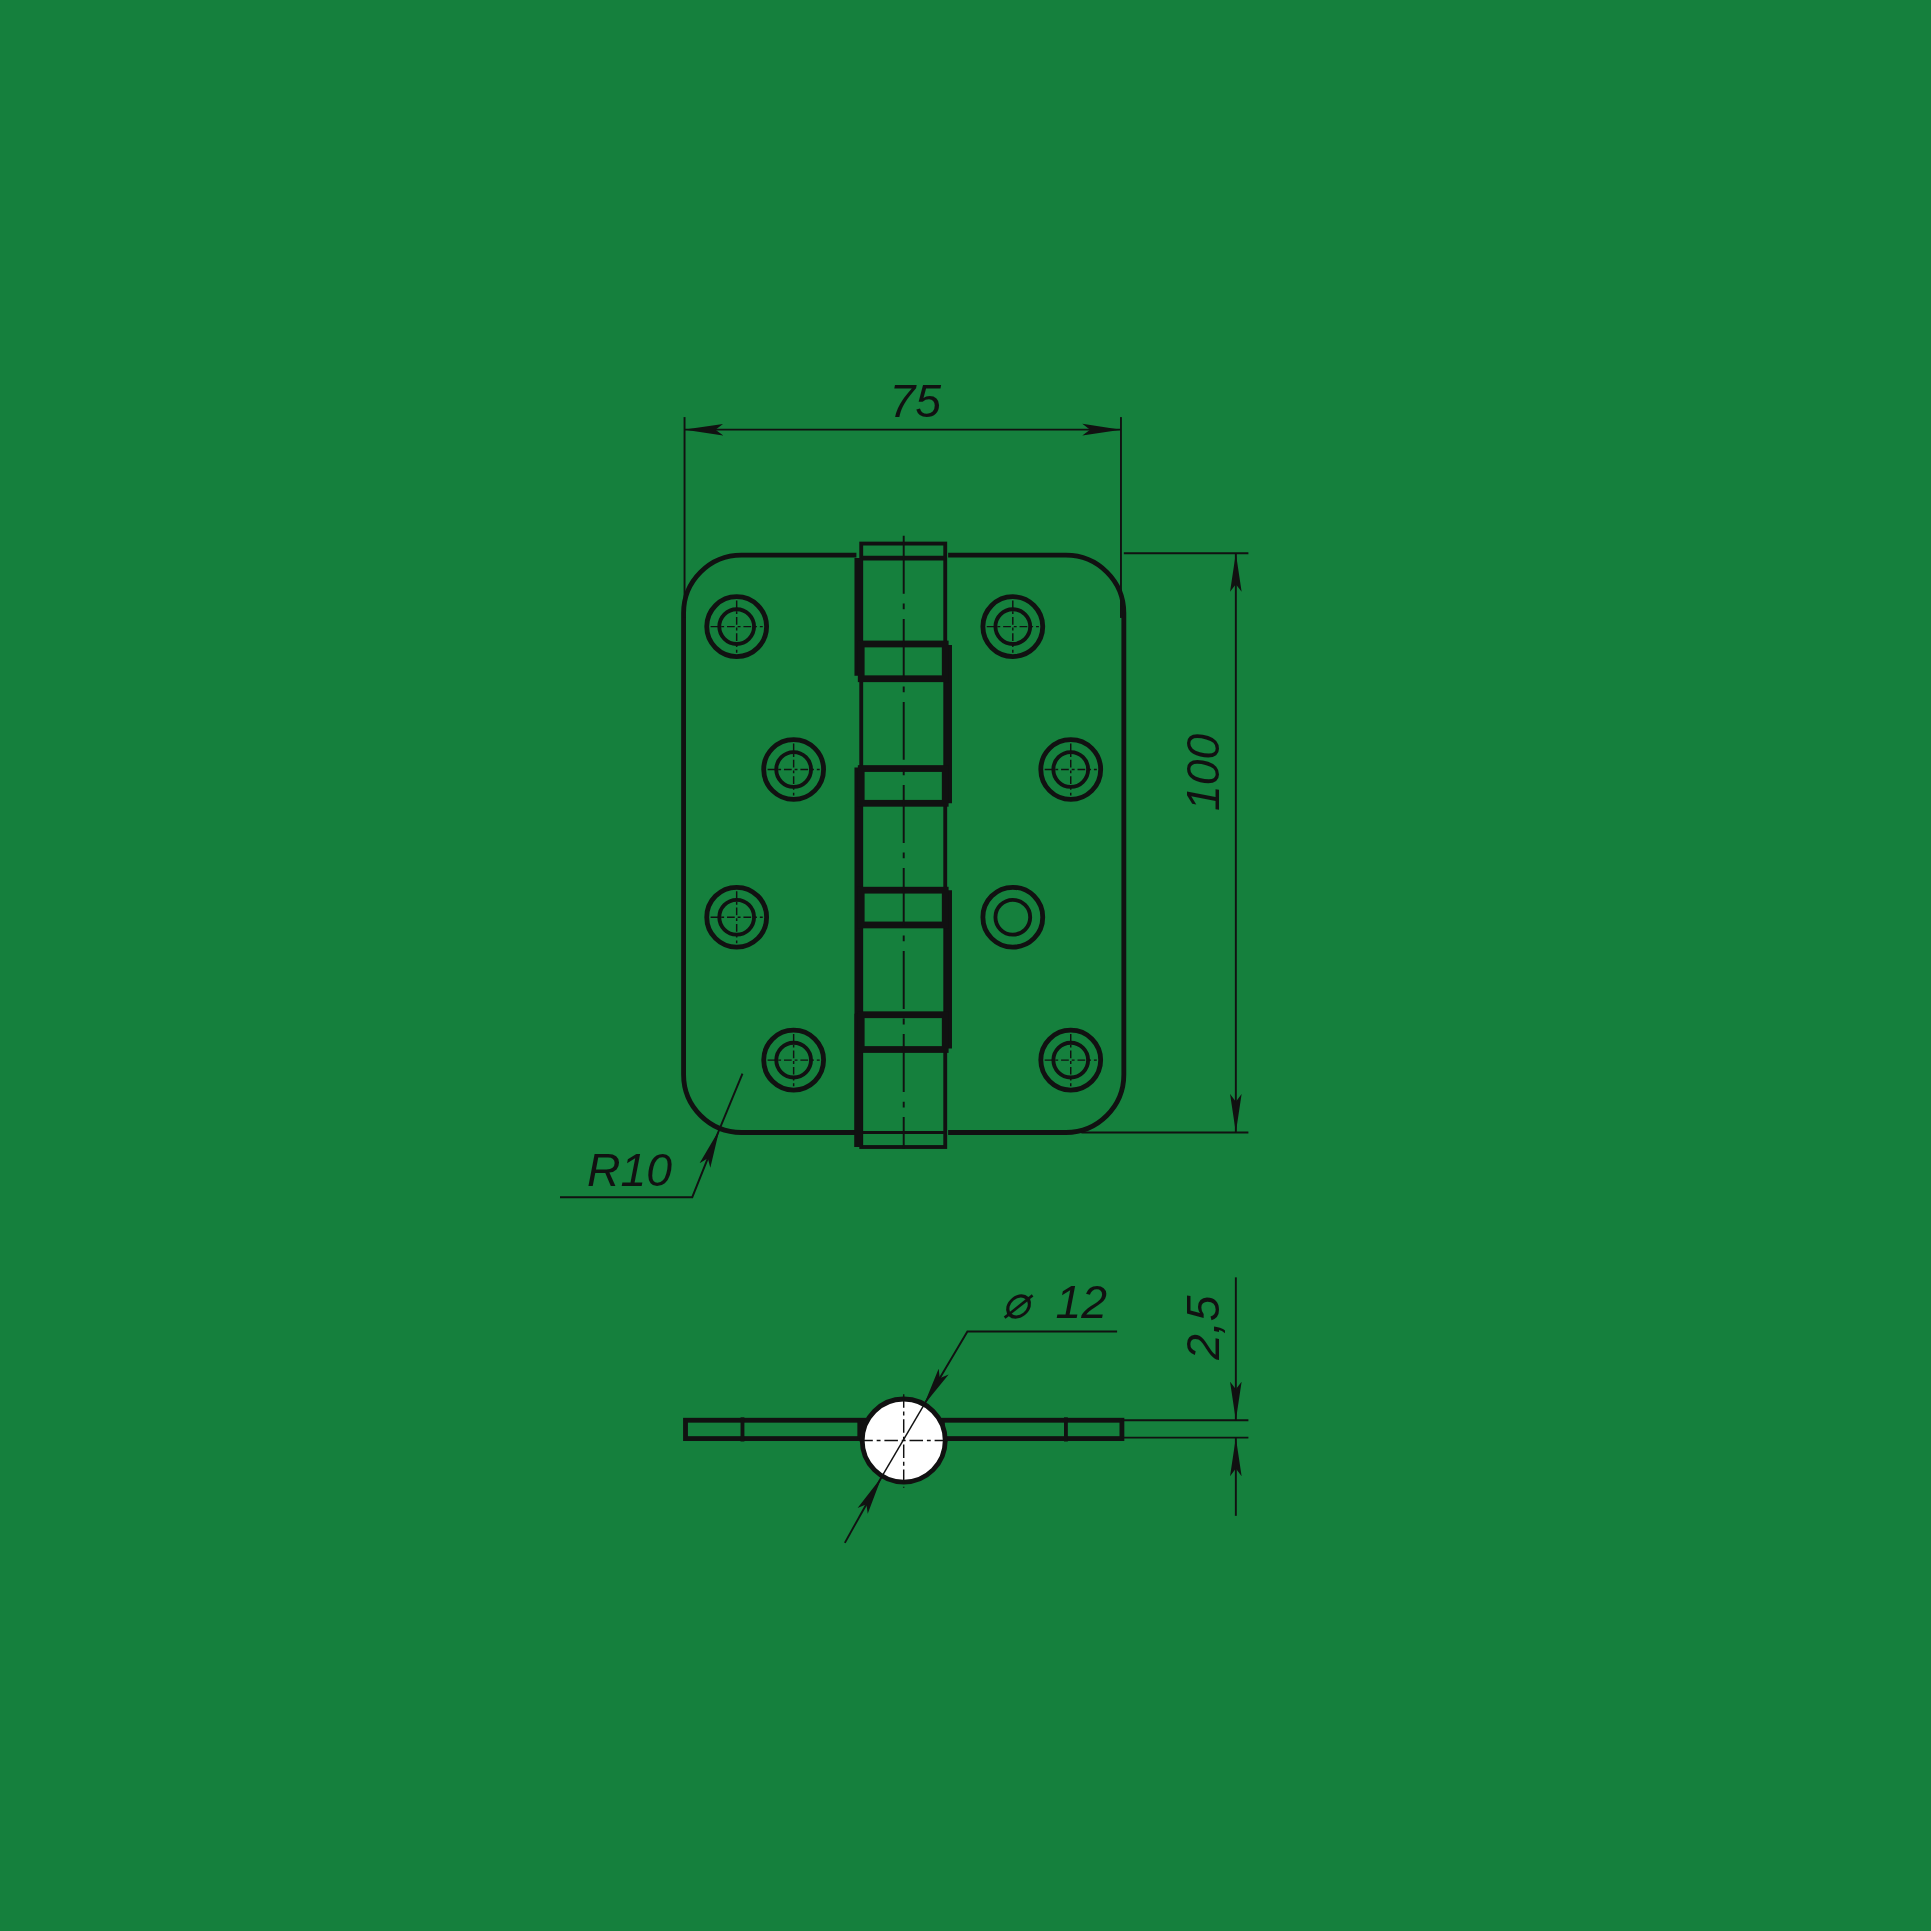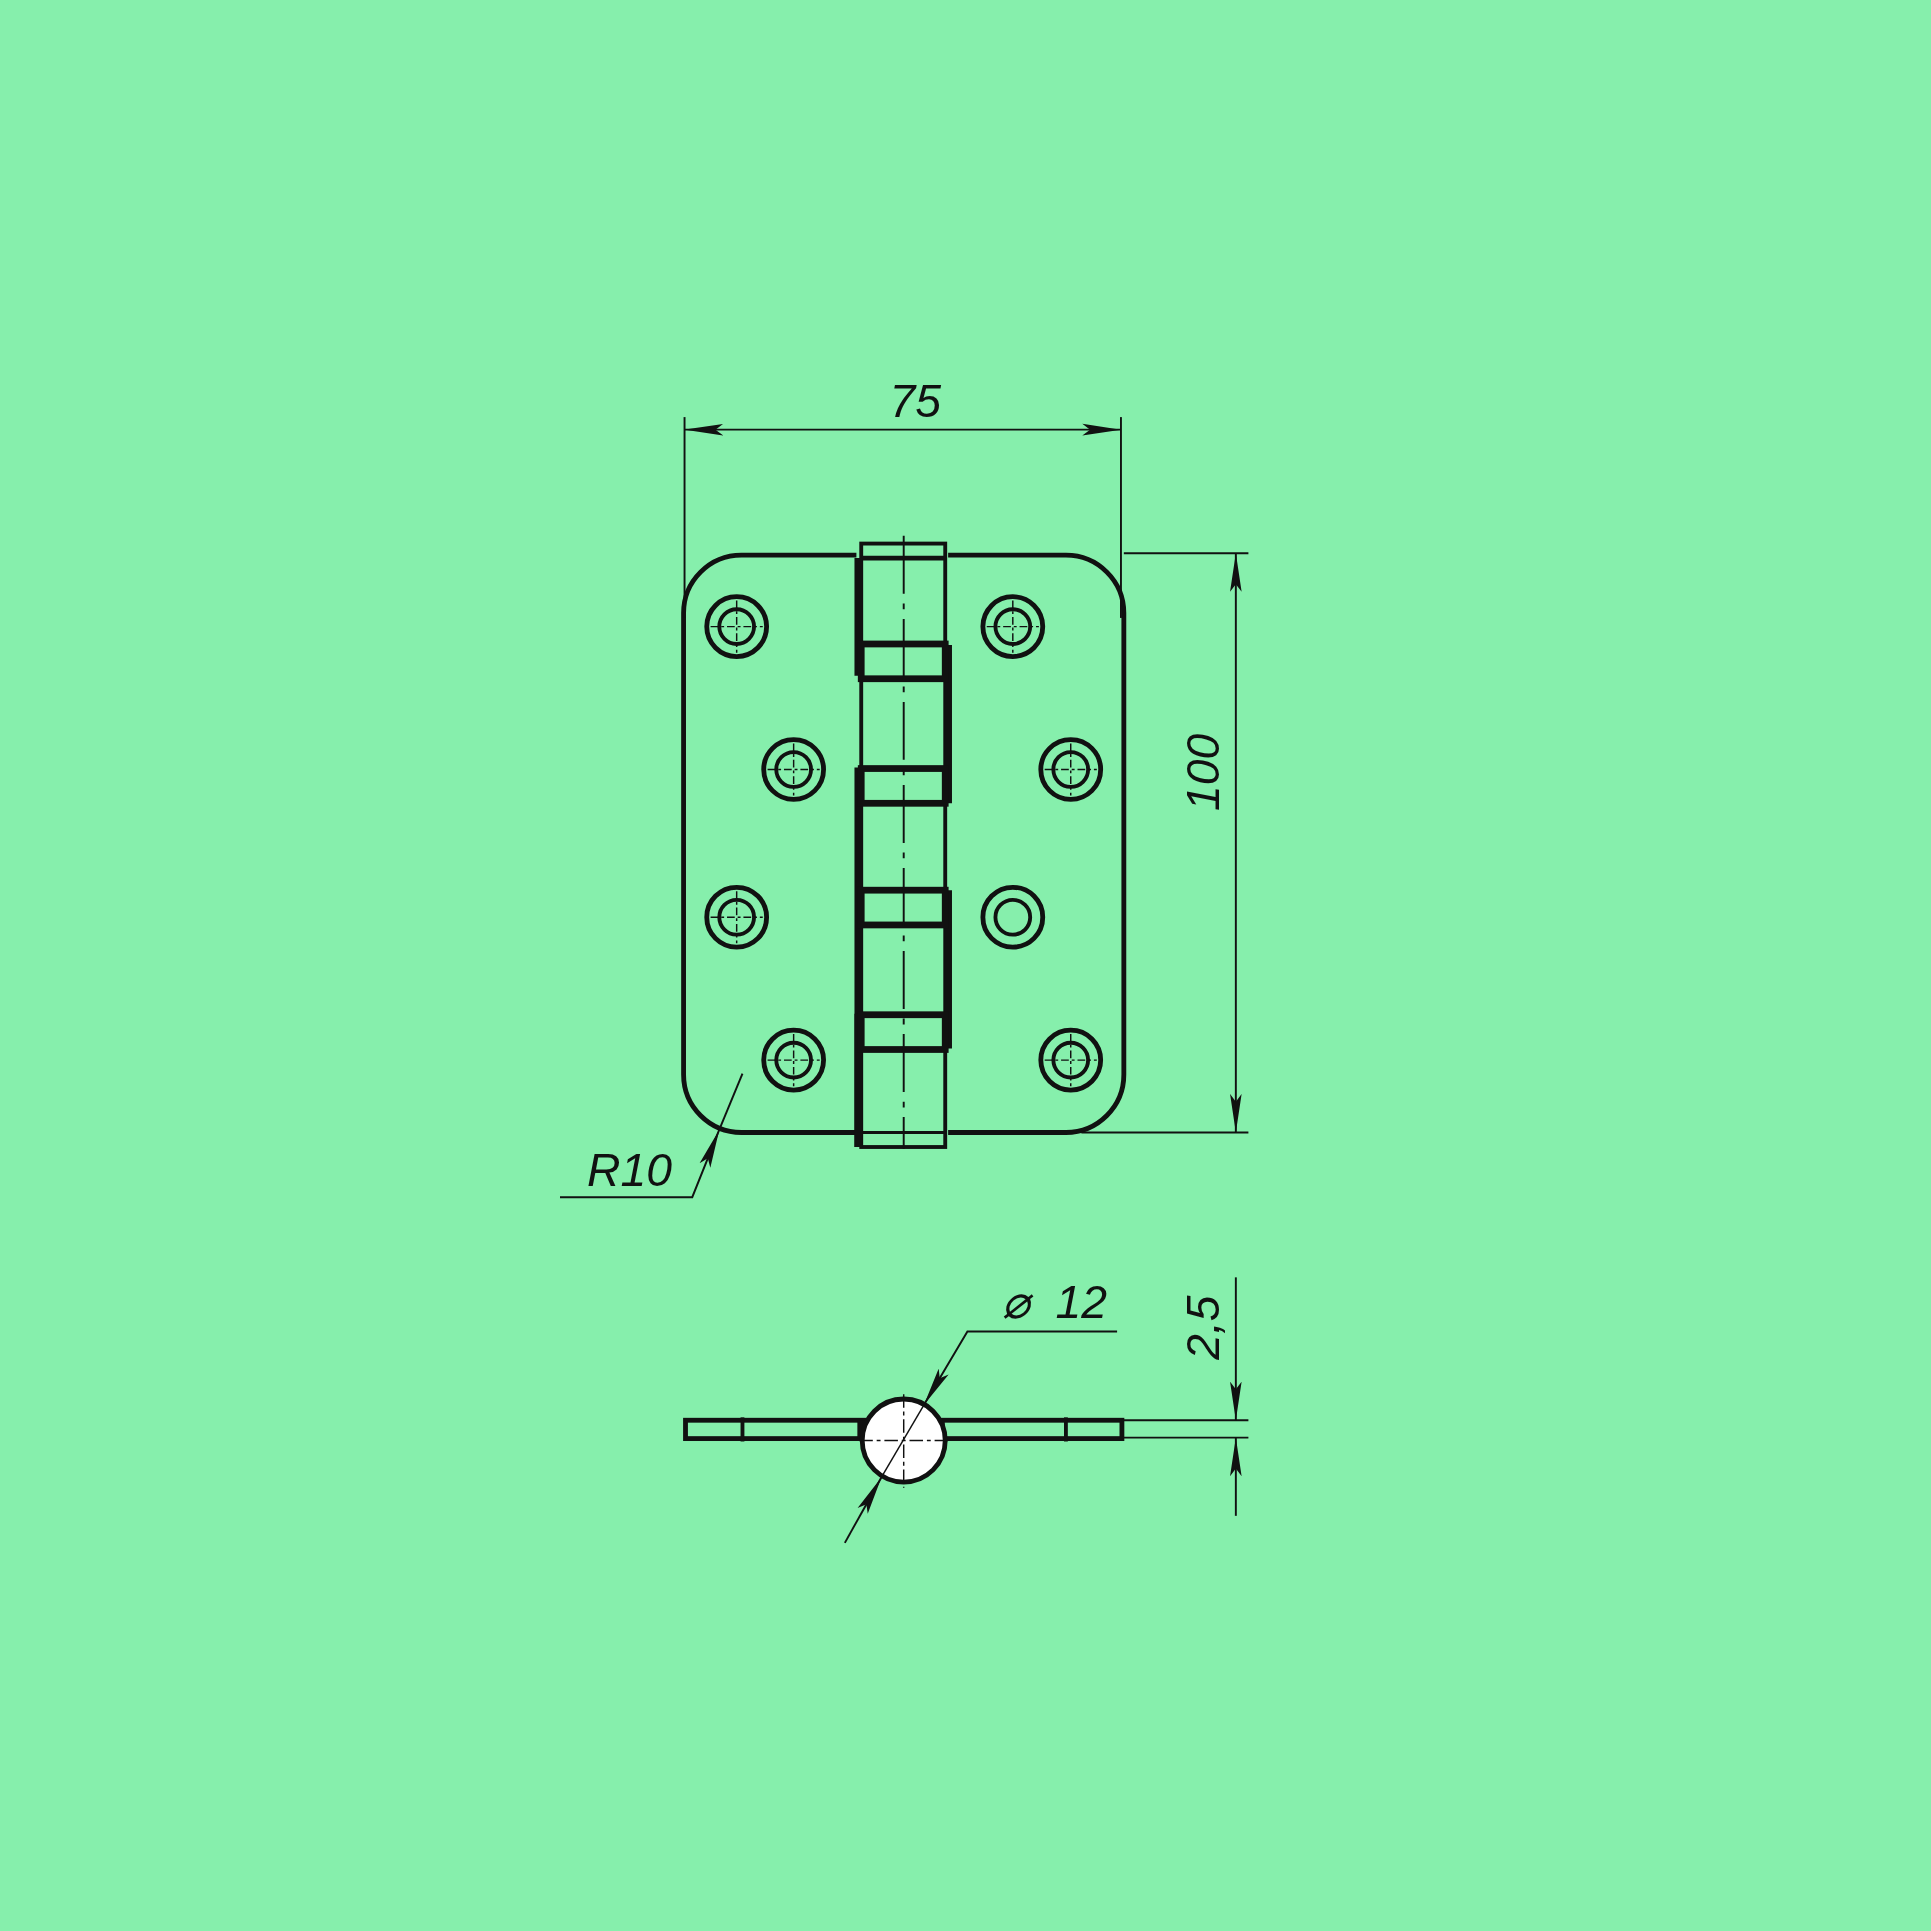--- a/index.html
+++ b/index.html
@@ -1,16 +1,16 @@
 <!DOCTYPE html>
 <html><head>
 <meta charset="utf-8">
 <style>
   html, body { margin: 0; padding: 0; background: #ffffff; }
-  #canvas { position: relative; width: 1931px; height: 1931px; background: #86efac; }
+  #canvas { position: relative; width: 1931px; height: 1931px; background: #15803d; }
   svg { position: absolute; left: 0; top: 0; }
   .dim-text { font-family: "Liberation Sans", sans-serif; font-style: italic; font-size: 48px; fill: #111; }
 </style>
 </head>
 <body>
 
 <div id="canvas">
   <svg width="1931" height="1931" viewBox="0 0 2000 2000">
     <defs>
       <marker id="arr" viewBox="0 0 20 8" refX="20" refY="4" markerWidth="20" markerHeight="8" orient="auto-start-reverse" markerUnits="userSpaceOnUse">

